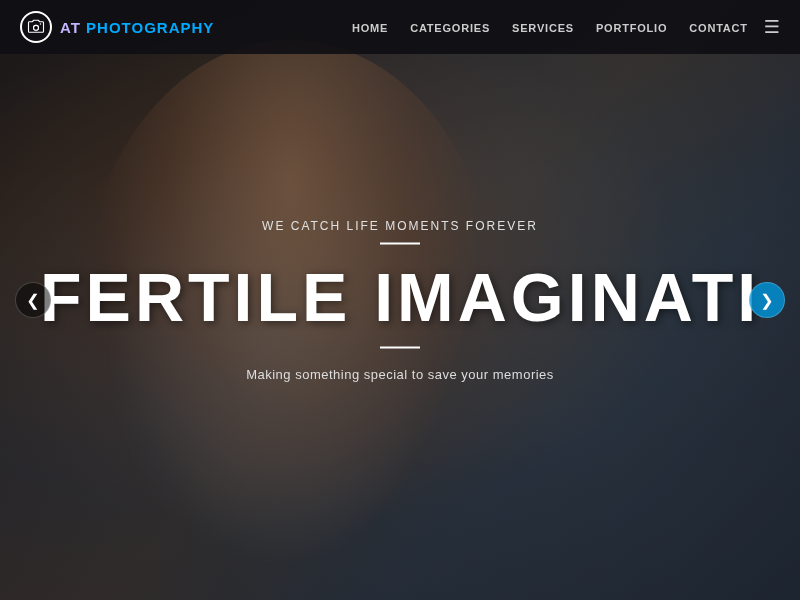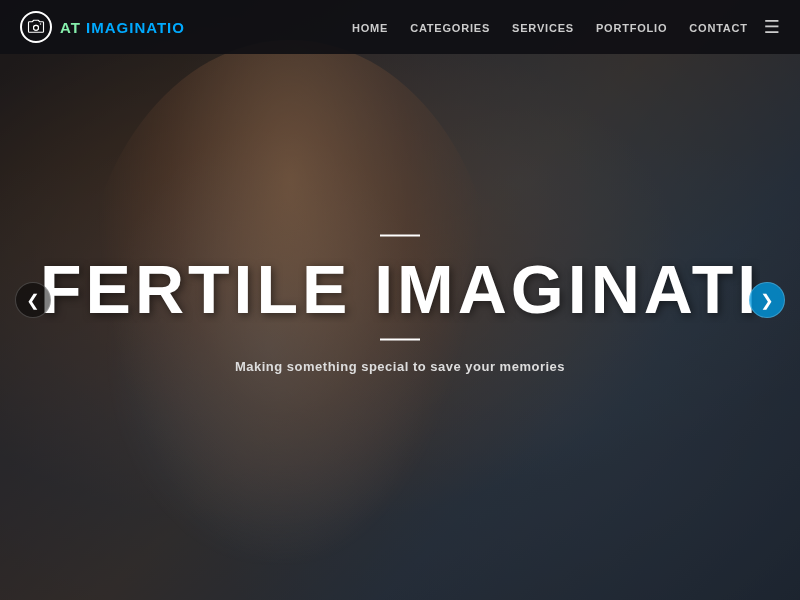--- a/index.html
+++ b/index.html
@@ -91,21 +91,21 @@
       fill: white;
     }
 
     .logo-text {
       font-size: 15px;
       font-weight: 700;
       letter-spacing: 1px;
     }
 
     .logo-at {
-      color: #86efac;
+      color: #c4b5fd;
     }
 
     .logo-photography {
       color: #00aaff;
     }
 
     .nav-links {
       display: flex;
       align-items: center;
       gap: 22px;
@@ -173,21 +173,21 @@
 
     .hero-divider2 {
       width: 40px;
       height: 2px;
       background: white;
       margin: 0 auto 18px;
     }
 
     .hero-subtitle {
       font-size: 13px;
-      font-weight: 700;
+      font-weight: 400;
       color: #dddddd;
       letter-spacing: 0.5px;
     }
 
     
     .arrow-left, .arrow-right {
       position: absolute;
       top: 50%;
       transform: translateY(-50%);
       width: 36px;
@@ -228,36 +228,37 @@
         <svg viewBox="0 0 24 24">
           <circle cx="12" cy="13" r="4"></circle>
           <path d="M9 3l-2 2H3a1 1 0 00-1 1v12a1 1 0 001 1h18a1 1 0 001-1V6a1 1 0 00-1-1h-4l-2-2z" fill="none" stroke="white" stroke-width="1.5"></path>
           <circle cx="12" cy="13" r="4" fill="white"></circle>
           <circle cx="12" cy="13" r="2.5" fill="black"></circle>
           <circle cx="18" cy="8" r="1" fill="white"></circle>
         </svg>
       </div>
       <span class="logo-text">
         <span class="logo-at">AT</span>
-        <span class="logo-photography">IMAGINATIO</span>
+        <span class="logo-photography">PHOTOGRAPHY</span>
       </span>
     </div>
 
     <ul class="nav-links">
       <li><a href="#">HOME</a></li>
       <li><a href="#">CATEGORIES</a></li>
       <li><a href="#">SERVICES</a></li>
       <li><a href="#">PORTFOLIO</a></li>
       <li><a href="#">CONTACT</a></li>
     </ul>
 
     <div class="nav-hamburger">☰</div>
   </nav>
 
   <div class="hero-content">
+    <p class="hero-tagline">WE CATCH LIFE MOMENTS FOREVER</p>
     <div class="hero-divider"></div>
     <h1 class="hero-title">FERTILE IMAGINATIO</h1>
     <div class="hero-divider2"></div>
     <p class="hero-subtitle">Making something special to save your memories</p>
   </div>
 
   <div class="arrow-left">❮</div>
   <div class="arrow-right">❯</div>
 
 </div>

